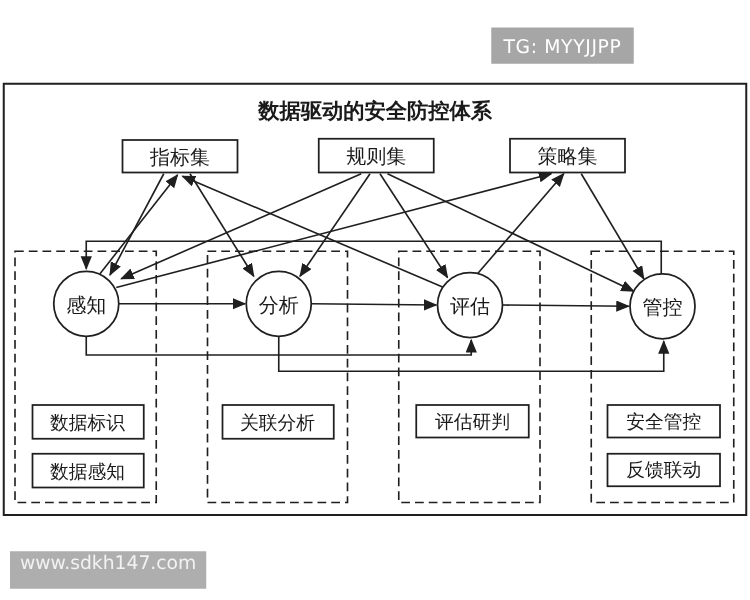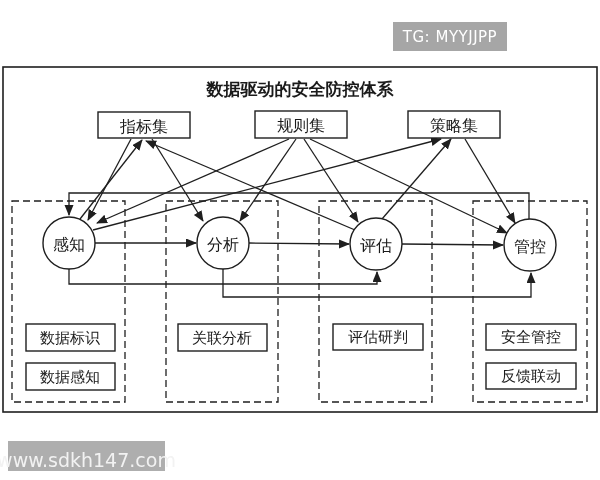--- a/index.html
+++ b/index.html
@@ -21,22 +21,22 @@
     display: flex; align-items: center; justify-content: center;
     letter-spacing: 0.5px;
     margin-top: 12px;
   }
   #site-watermark {
     position: absolute;
     left: 8px; top: 441px;
     width: 157px; height: 30px;
     background: #aeaeae;
     color: #f2f2f2;
-    font-size: 19px;
-    display: flex; align-items: flex-end; justify-content: center;
+    font-size: 15px;
+    display: flex; align-items: flex-start; justify-content: center;
   }
   svg { position: absolute; left: 0; top: 0; }
   .box { fill: #ffffff; stroke: #1f1f1f; stroke-width: 1.4; }
   .dashedbox { fill: none; stroke: #1f1f1f; stroke-width: 1.3; stroke-dasharray: 7 4; }
   .node { fill: #ffffff; stroke: #1f1f1f; stroke-width: 1.4; }
   .ln { stroke: #1f1f1f; stroke-width: 1.3; fill: none; }
   .lbl { fill: #1a1a1a; font-family: "DejaVu Sans", sans-serif; font-size: 16px;
          text-anchor: middle; dominant-baseline: central; }
   .lbl-small { font-size: 15px; }
   .ttl { fill: #1a1a1a; font-family: "DejaVu Sans", sans-serif; font-size: 17px;

